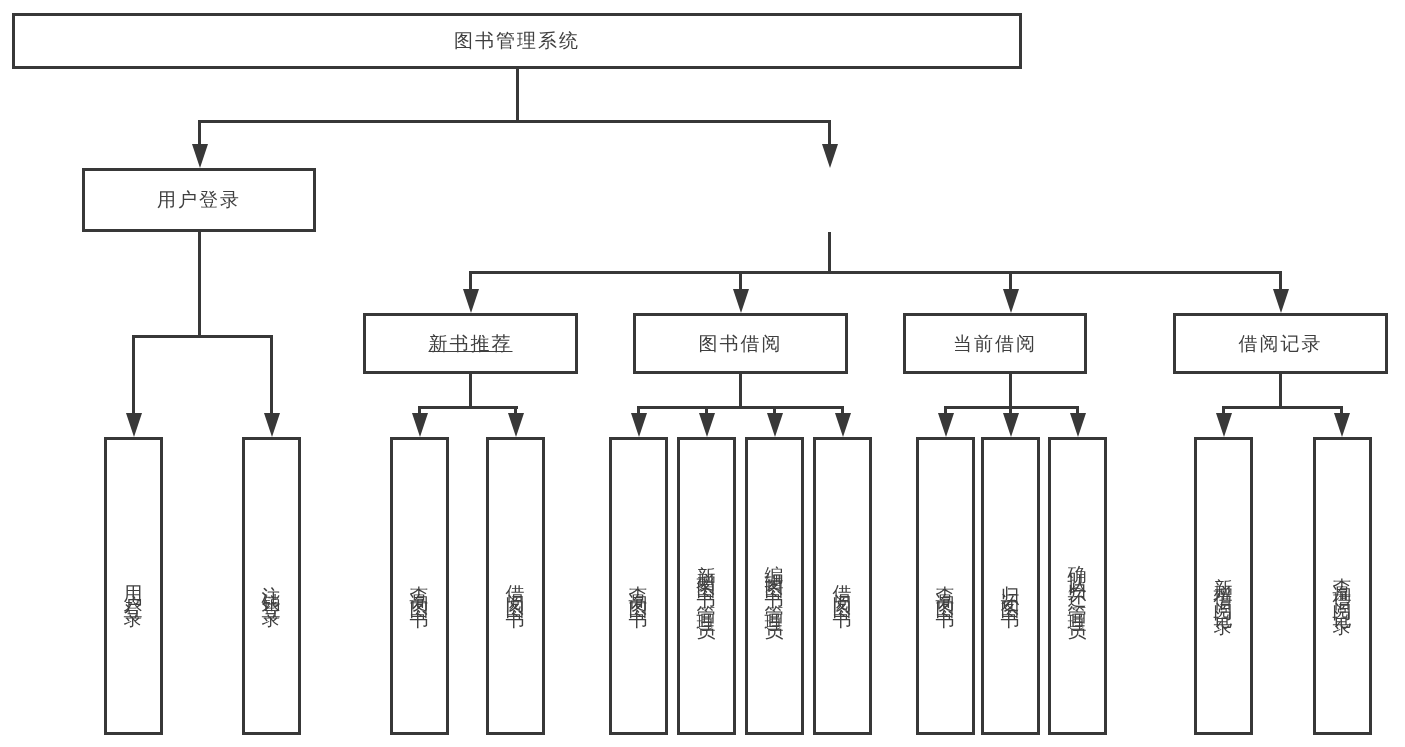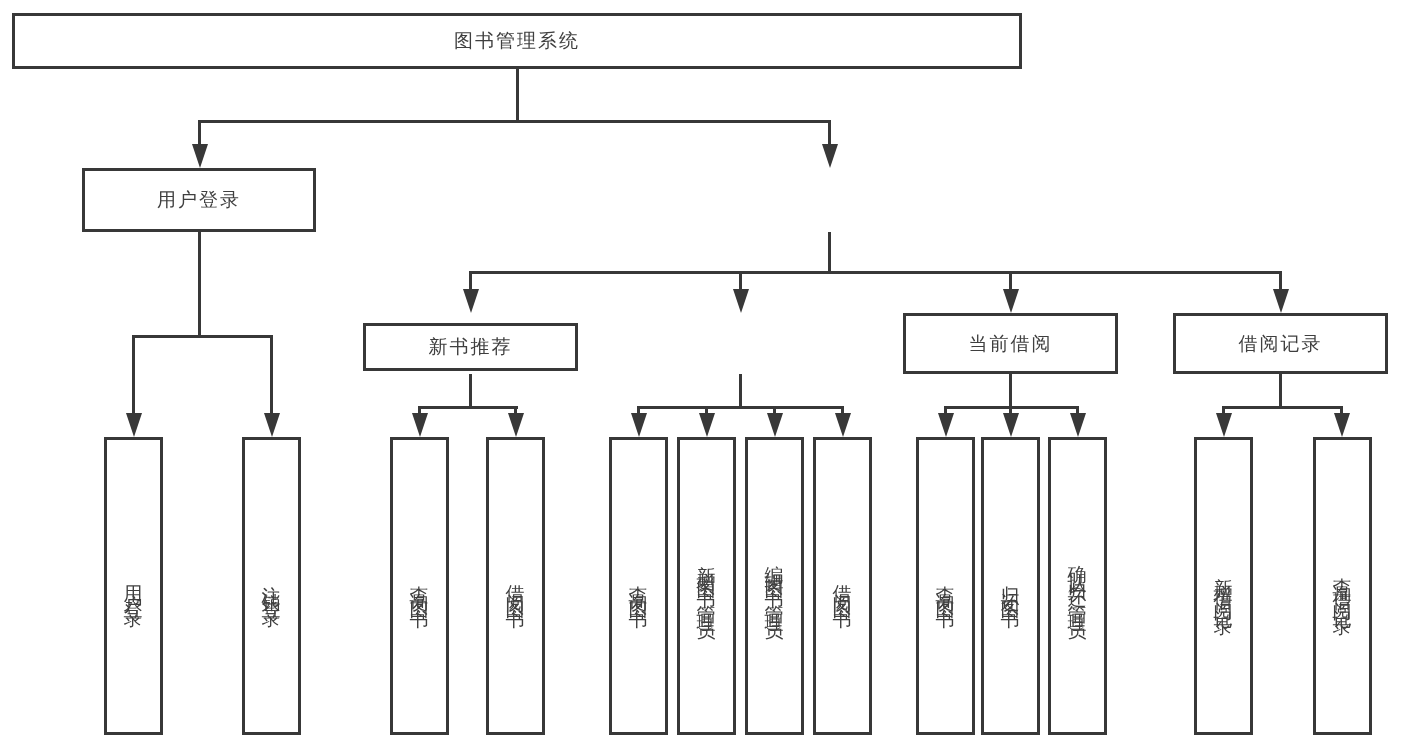--- a/index.html
+++ b/index.html
@@ -73,22 +73,23 @@
   <div class="hline" style="left:469px;top:271px;width:812px;"></div>
   <div class="vline" style="left:469px;top:271px;height:20px;"></div>
   <div class="arrow" style="left:463px;top:289px;"></div>
   <div class="vline" style="left:739px;top:271px;height:20px;"></div>
   <div class="arrow" style="left:733px;top:289px;"></div>
   <div class="vline" style="left:1009px;top:271px;height:20px;"></div>
   <div class="arrow" style="left:1003px;top:289px;"></div>
   <div class="vline" style="left:1279px;top:271px;height:20px;"></div>
   <div class="arrow" style="left:1273px;top:289px;"></div>
 
-  <div class="node" style="left:363px;top:323px;width:215px;height:48px;">新书推荐</div>
-  <div class="node" style="left:903px;top:313px;width:215px;height:61px;text-align:right;">当前借阅</div>
+  <div class="node" style="left:363px;top:313px;width:215px;height:61px;text-decoration:underline;">新书推荐</div>
+  <div class="node" style="left:633px;top:313px;width:215px;height:61px;">图书借阅</div>
+  <div class="node" style="left:903px;top:313px;width:184px;height:61px;text-align:right;">当前借阅</div>
   <div class="node" style="left:1173px;top:313px;width:215px;height:61px;">借阅记录</div>
 
   <div class="vline" style="left:469px;top:374px;height:32px;"></div>
   <div class="hline" style="left:418px;top:406px;width:100px;"></div>
   <div class="vline" style="left:418px;top:406px;height:9px;"></div>
   <div class="arrow" style="left:412px;top:413px;"></div>
   <div class="vline" style="left:514px;top:406px;height:9px;"></div>
   <div class="arrow" style="left:508px;top:413px;"></div>
 
   <div class="vline" style="left:739px;top:374px;height:32px;"></div>

